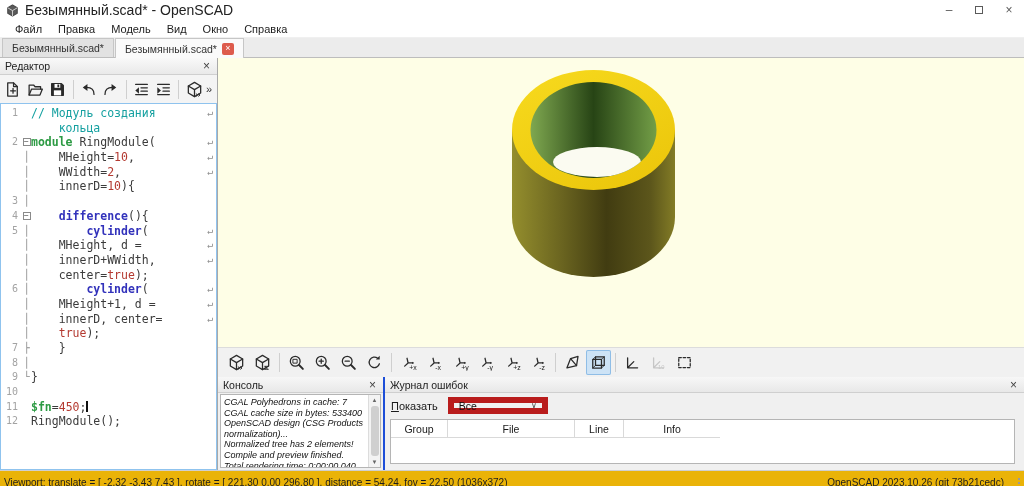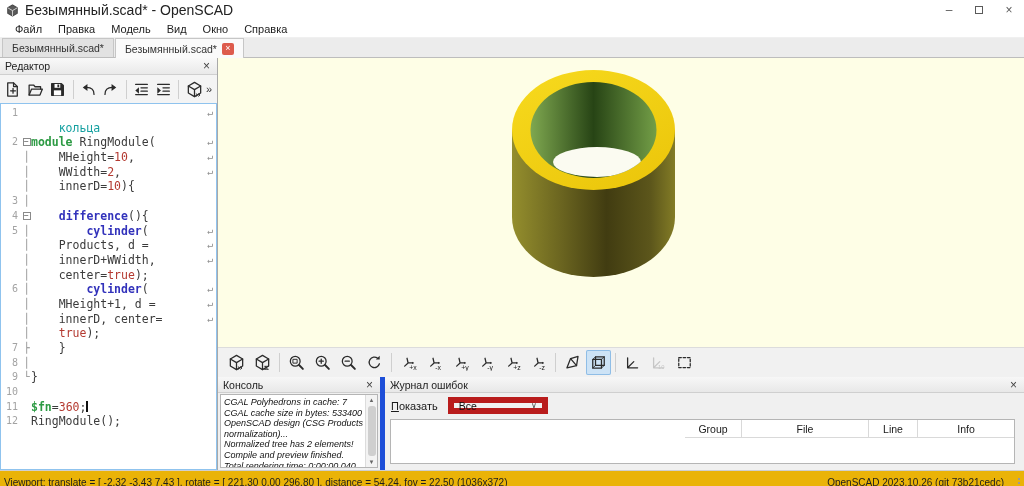--- a/index.html
+++ b/index.html
@@ -58,38 +58,38 @@
   
   .right-col { flex:1; display:flex; flex-direction:column; }
   .viewport3d { position:relative; height:289px; overflow:hidden; }
 
   .vp-toolbar { height:30px; background:#f1f1f1; border-top:1px solid #dcdcdc; display:flex; align-items:center; padding:0 6px; gap:1px; }
   .vp-toolbar .tbtn { width:25px; height:25px; }
   .tbtn.disabled svg { opacity:.45; }
 
   
   .bottom { height:93px; display:flex; background:#e4e4e4; }
-  .console-panel { width:167px; display:flex; flex-direction:column; background:#f0f0f0; border-right:5px solid #1d4ed8;}
+  .console-panel { width:167px; display:flex; flex-direction:column; background:#f0f0f0; border-right:2px solid #1d4ed8;}
   .panel-header { height:16px; background:linear-gradient(#f7f7f7,#e8e8e8); border-bottom:1px solid #cfcfcf;
                   display:flex; align-items:center; font-size:10.5px; color:#222; padding:0 5px; }
   .panel-header .ph-title { flex:1; }
   .console-body { flex:1; margin:1px 2px 2px 2px; background:#fff; border:1px solid #b5b5b5; display:flex; overflow:hidden;}
   .console-text { flex:1; font-size:9px; line-height:10.6px; color:#111; padding:2px 0 0 3px; overflow:hidden;font-style:italic; }
   .scrollbar { width:12px; background:#f3f3f3; border-left:1px solid #dcdcdc; display:flex; flex-direction:column; align-items:center; justify-content:space-between; }
   .scroll-arrow { font-size:6px; color:#666; padding:2px 0; }
   .scroll-thumb { flex:1; width:8px; background:#cfcfcf; border-radius:3px; margin:1px 0; }
 
   .errorlog-panel { flex:1; display:flex; flex-direction:column; background:#f0f0f0; }
   .el-controls { height:25px; display:flex; align-items:center; padding:0 6px; gap:10px;text-align:right; }
   .el-label { font-size:11px; color:#1a1a1a; }
   .el-label u { text-decoration:underline; }
   .combo { width:100px; height:17px; background:#f2f2f2; border:6px solid #b91c1c; display:flex; align-items:center;
            font-size:10.5px; color:#111; padding-left:5px; }
   .combo .chev { margin-left:auto; padding-right:5px; color:#444; font-size:8px; }
-  .el-table { flex:1; margin:1px 9px 6px 5px; background:#fff; border:1px solid #b5b5b5; display:flex; flex-direction:column;align-items:flex-end;}
+  .el-table { flex:1; margin:1px 9px 6px 5px; background:#fff; border:1px solid #b5b5b5; display:flex; }
   .el-thead { height:18px; display:flex; border-bottom:1px solid #d9d9d9; background:#fff; }
   .el-th { font-size:10.5px; color:#1a1a1a; display:flex; align-items:center; justify-content:center; border-right:1px solid #d9d9d9; }
   .el-th.g { width:57px; } .el-th.f { width:127px; } .el-th.l { width:49px; } .el-th.i { width:96px; border-right:none; }
   .el-filler { flex:1; }
   .el-tbody { flex:1; background:#fff; }
 
   
   .statusbar { height:24px; background:#eab308; border-top:1px solid #cfcfcf; display:flex; align-items:center;
                font-size:10px; color:#1d1d1d; padding:0 4px; }
   .statusbar .left { flex:1; white-space:nowrap; overflow:hidden; }
@@ -228,41 +228,41 @@
                   <path d="M8 1.3 13.8 4.7v6.6L8 14.7 2.2 11.3V4.7z"></path>
                   <path d="M2.2 4.7 8 8.1l5.8-3.4M8 8.1v6.6"></path>
                   <path d="M9.6 12.1l1.4 1.1-1.4 1.1M11.8 12.1l1.4 1.1-1.4 1.1" stroke-width="0.9"></path>
                 </g>
               </svg>
             </span>
           </span>
           <span class="overflow-glyph">»</span>
         </div>
       <div class="code-area" id="code-area">
-          <div class="row"><span class="gut">1</span><span class="fold"></span><span class="wrapmark">↵</span></div>
+          <div class="row"><span class="gut">1</span><span class="fold"></span><span class="txt"><span class="c">// Модуль создания</span></span><span class="wrapmark">↵</span></div>
           <div class="row"><span class="gut"></span><span class="fold"></span><span class="txt"><span class="c">    кольца</span></span></div>
           <div class="row"><span class="gut">2</span><span class="fold"><span class="foldbox">−</span></span><span class="txt"><span class="m">module</span><span class="d"> RingModule(</span></span><span class="wrapmark">↵</span></div>
           <div class="row"><span class="gut"></span><span class="fold">│</span><span class="txt"><span class="d">    MHeight=</span><span class="n">10</span><span class="d">,</span></span><span class="wrapmark">↵</span></div>
           <div class="row"><span class="gut"></span><span class="fold">│</span><span class="txt"><span class="d">    WWidth=</span><span class="n">2</span><span class="d">,</span></span><span class="wrapmark">↵</span></div>
           <div class="row"><span class="gut"></span><span class="fold">│</span><span class="txt"><span class="d">    innerD=</span><span class="n">10</span><span class="d">){</span></span></div>
           <div class="row"><span class="gut">3</span><span class="fold">│</span><span class="txt"></span></div>
           <div class="row"><span class="gut">4</span><span class="fold"><span class="foldbox">−</span></span><span class="txt"><span class="d">    </span><span class="k">difference</span><span class="d">(){</span></span></div>
           <div class="row"><span class="gut">5</span><span class="fold">│</span><span class="txt"><span class="d">        </span><span class="k">cylinder</span><span class="d">(</span></span><span class="wrapmark">↵</span></div>
-          <div class="row"><span class="gut"></span><span class="fold">│</span><span class="txt"><span class="d">    Products, d =</span></span><span class="wrapmark">↵</span></div>
+          <div class="row"><span class="gut"></span><span class="fold">│</span><span class="txt"><span class="d">    MHeight, d =</span></span><span class="wrapmark">↵</span></div>
           <div class="row"><span class="gut"></span><span class="fold">│</span><span class="txt"><span class="d">    innerD+WWidth,</span></span><span class="wrapmark">↵</span></div>
           <div class="row"><span class="gut"></span><span class="fold">│</span><span class="txt"><span class="d">    center=</span><span class="n">true</span><span class="d">);</span></span></div>
           <div class="row"><span class="gut">6</span><span class="fold">│</span><span class="txt"><span class="d">        </span><span class="k">cylinder</span><span class="d">(</span></span><span class="wrapmark">↵</span></div>
           <div class="row"><span class="gut"></span><span class="fold">│</span><span class="txt"><span class="d">    MHeight+1, d =</span></span><span class="wrapmark">↵</span></div>
           <div class="row"><span class="gut"></span><span class="fold">│</span><span class="txt"><span class="d">    innerD, center=</span></span><span class="wrapmark">↵</span></div>
           <div class="row"><span class="gut"></span><span class="fold">│</span><span class="txt"><span class="d">    </span><span class="n">true</span><span class="d">);</span></span></div>
           <div class="row"><span class="gut">7</span><span class="fold">├</span><span class="txt"><span class="d">    }</span></span></div>
           <div class="row"><span class="gut">8</span><span class="fold">│</span><span class="txt"></span></div>
           <div class="row"><span class="gut">9</span><span class="fold">└</span><span class="txt"><span class="d">}</span></span></div>
           <div class="row"><span class="gut">10</span><span class="fold"></span><span class="txt"></span></div>
-          <div class="row"><span class="gut">11</span><span class="fold"></span><span class="txt"><span class="m">$fn</span><span class="d">=</span><span class="n">360</span><span class="d">;</span><span class="cursor"></span></span></div>
+          <div class="row"><span class="gut">11</span><span class="fold"></span><span class="txt"><span class="m">$fn</span><span class="d">=</span><span class="n">450</span><span class="d">;</span><span class="cursor"></span></span></div>
           <div class="row"><span class="gut">12</span><span class="fold"></span><span class="txt"><span class="d">RingModule();</span></span></div>
         </div>
     </div>
 
     <div class="right-col">
       <div class="viewport3d" id="viewport3d" style="background: rgb(254, 254, 230);">
         <svg width="806" height="289" viewBox="0 0 806 289">
           <defs>
             <linearGradient id="outerG" x1="0" y1="0" x2="1" y2="0">
               <stop offset="0" stop-color="#948e2d"></stop>

